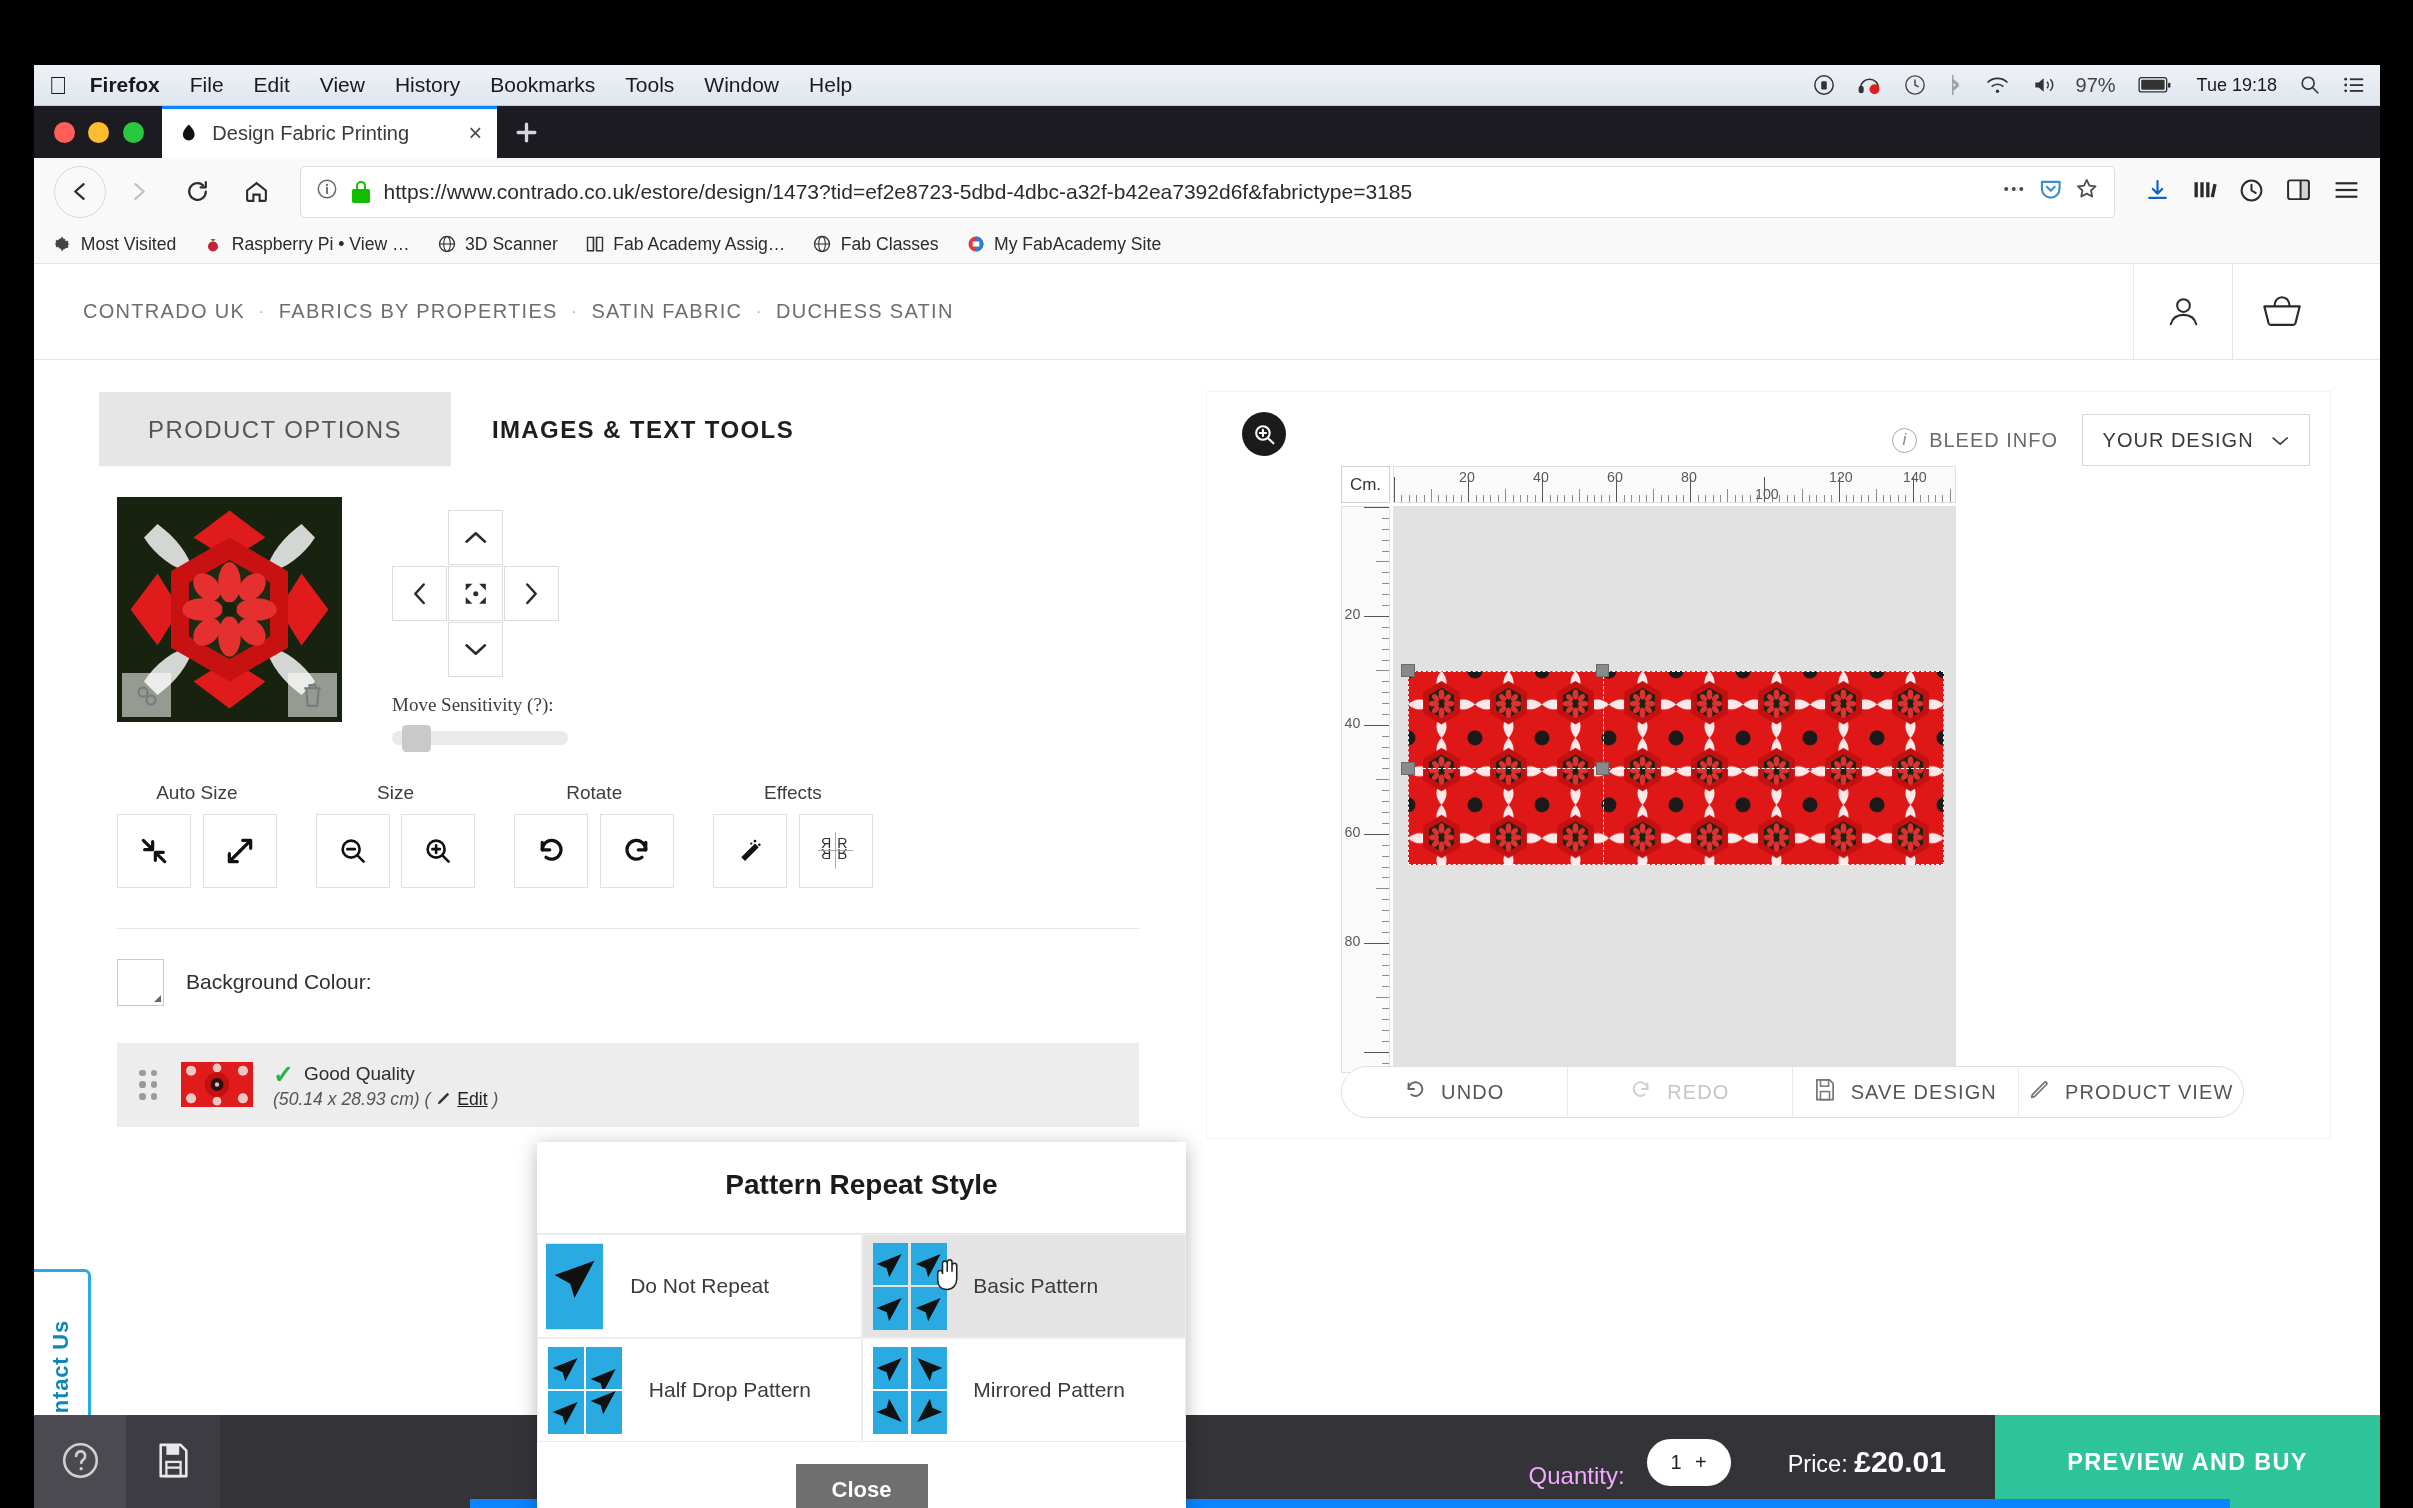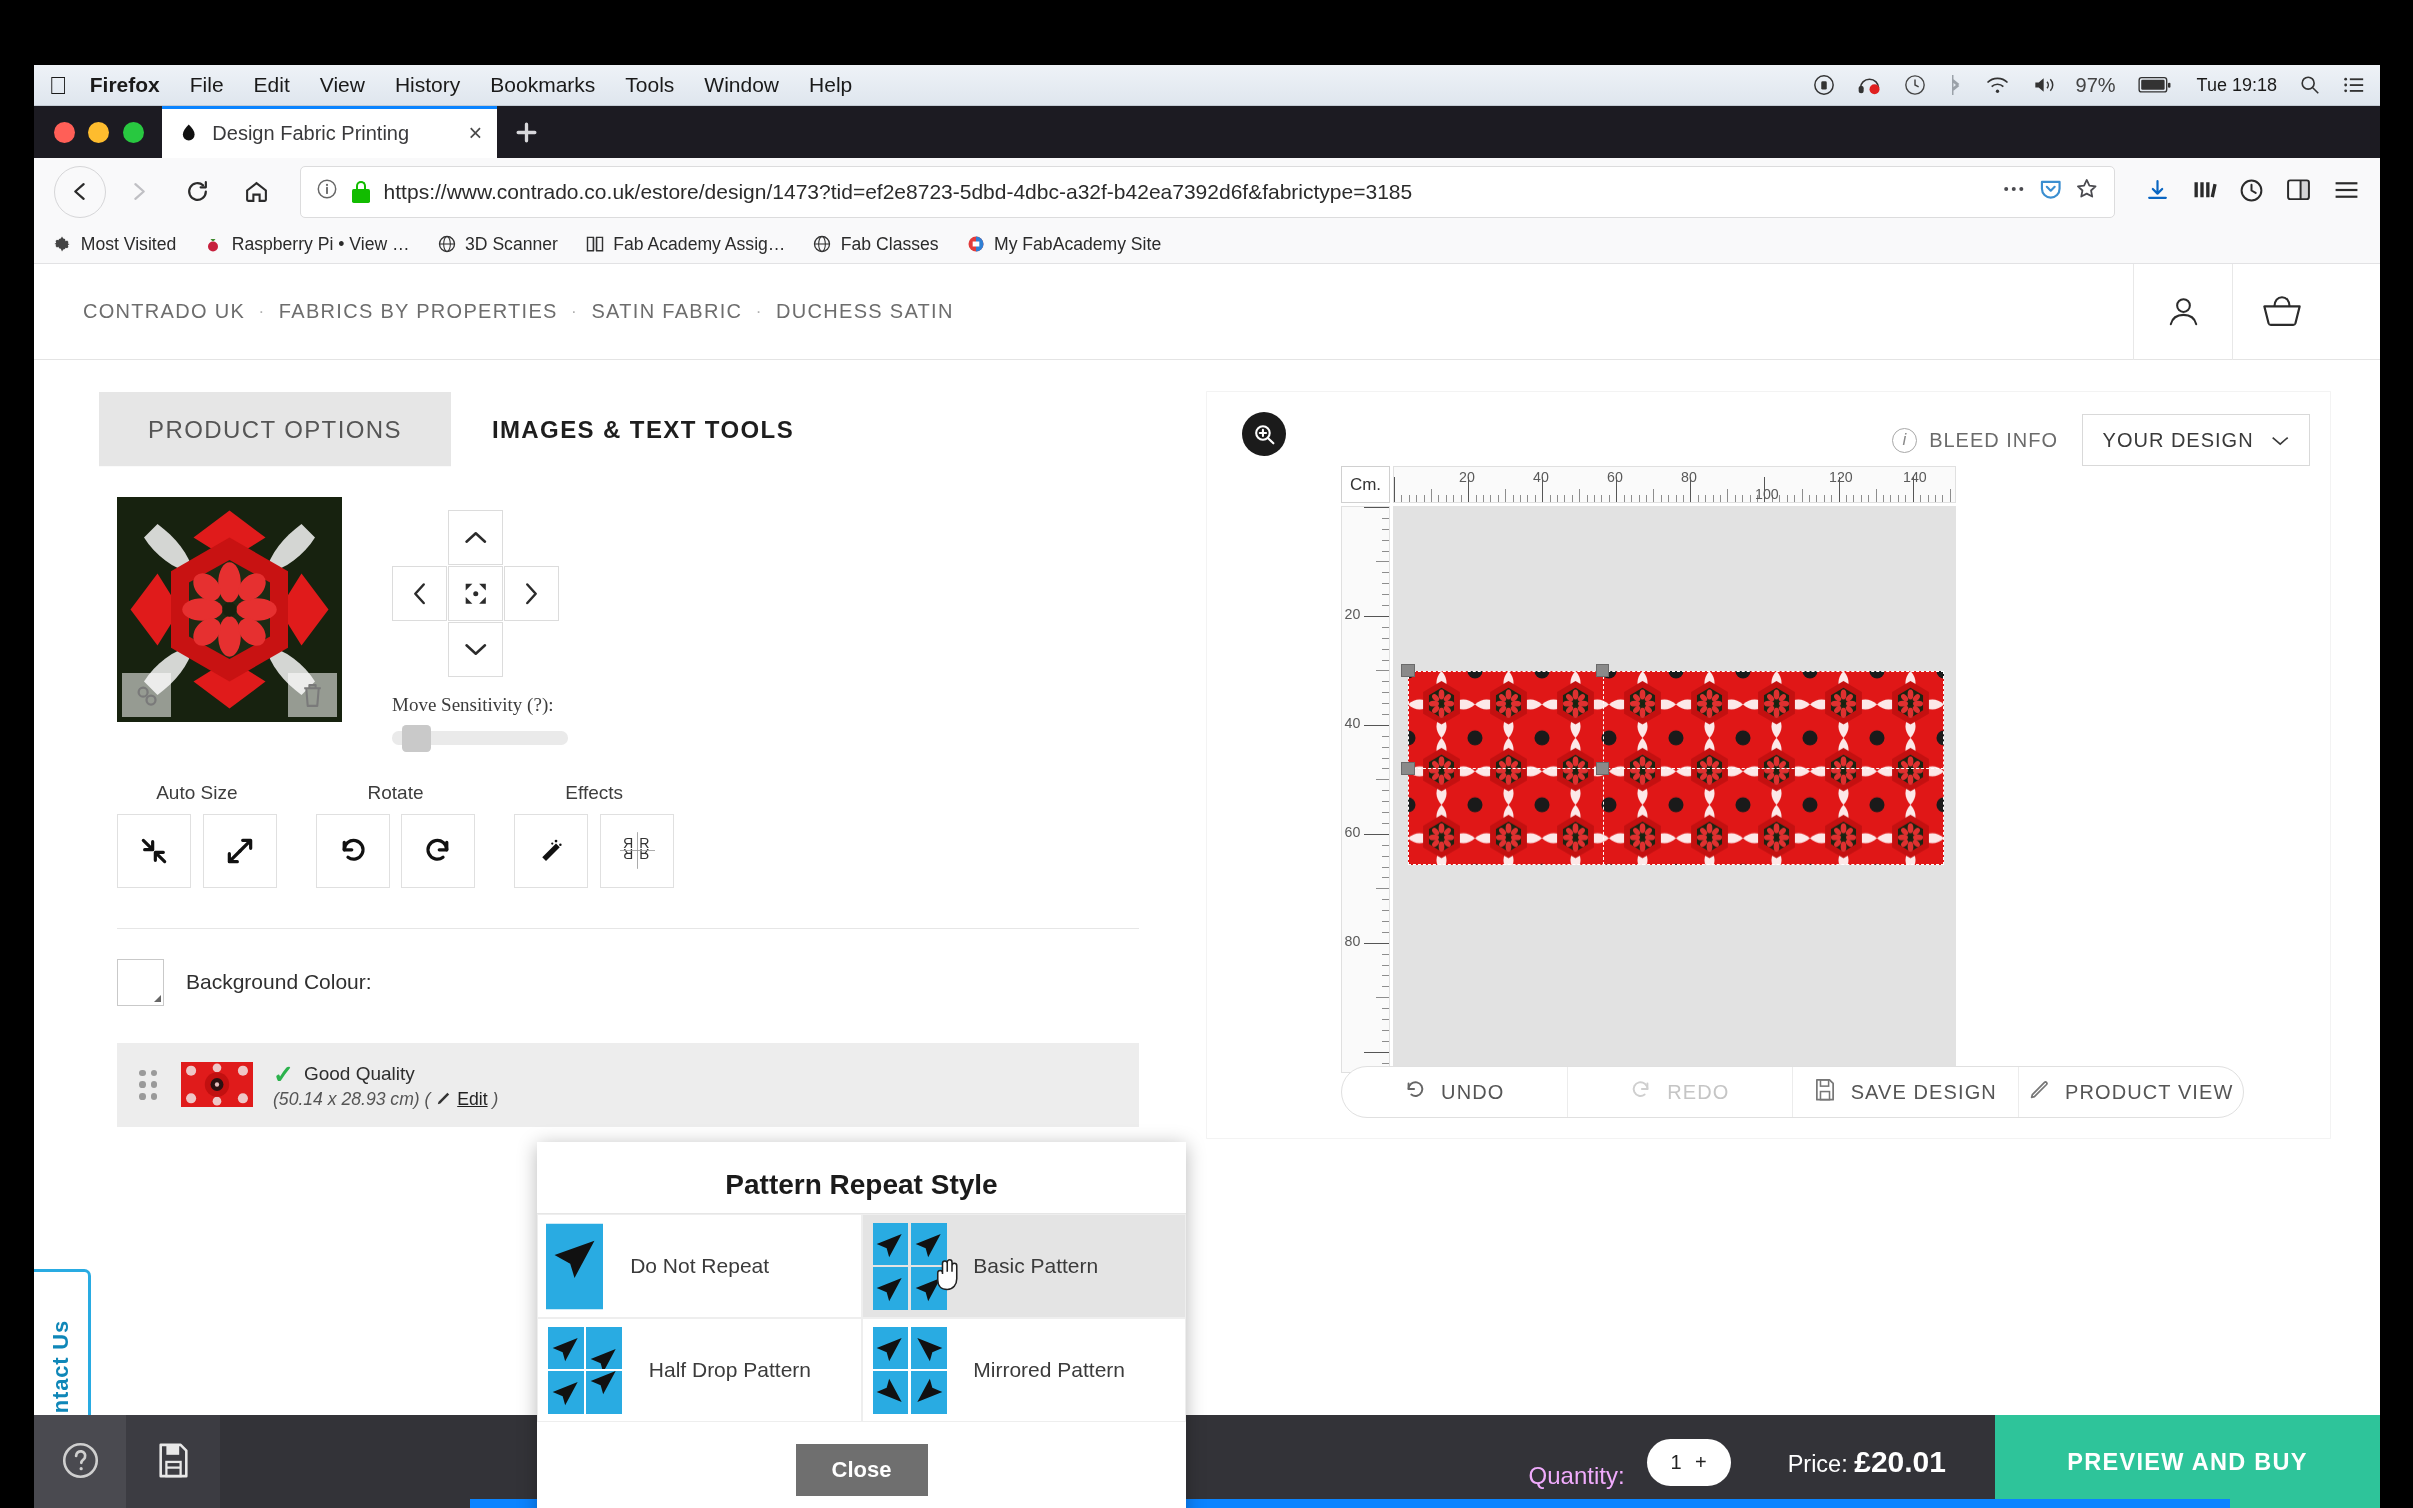--- a/index.html
+++ b/index.html
@@ -139,21 +139,21 @@
     display: flex; align-items: center; justify-content: center;
   }
   .contactus span { writing-mode: vertical-rl; transform: rotate(180deg);
                     font-size: 22px; font-weight: bold; color: #0f87b8; letter-spacing: 0.8px; }
 
   
   .modal {
     position: absolute; left: 503px; top: 878px; width: 649px; height: 402px;
     background: #fff; box-shadow: 0 2.5px 18.4px rgba(0,0,0,0.28); z-index: 40;
   }
-  .modal h3 { text-align: center; font-size: 28px; color: #1b1b1b; padding: 27px 0 12px; font-weight: bold; }
+  .modal h3 { text-align: center; font-size: 28px; color: #1b1b1b; padding: 27px 0 32px; font-weight: bold; }
   .modal .hr { border-top: 0.8px solid #e6e6e6; }
   .pgrid { display: grid; grid-template-columns: 1fr 1fr; }
   .pcell { display: flex; align-items: center; height: 104px; border: 0.8px solid #eee; }
   .pcell.sel { background: #e4e4e4; }
   .pcell .lbl { font-size: 21px; color: #3b3b3b; padding-left: 18.4px; }
   .ptile { width: 57px; height: 87px; margin: 8.4px; flex: 0 0 57px; }
   .ptile4 { width: 74px; height: 87px; margin: 8.4px 8.4px 8.4px 10px; flex: 0 0 74px;
             display: grid; grid-template-columns: 1fr 1fr; grid-template-rows: 1fr 1fr; gap: 2.5px; }
   .ptile4 > div { background: #29abe2; display: flex; align-items: center; justify-content: center; overflow: hidden; }
   .closebtn { display: block; margin: 22px auto 0; width: 132px; height: 52px; background: #6f6f6f;
@@ -616,20 +616,37 @@
                         <path d="M20 20l-7-7M13 19v-6h6"></path>
                       </g>
                     </svg>
                 </div>
                 <div class="tbtn">
                   <svg width="32" height="32" viewBox="0 0 24 24">
                       <g fill="none" stroke="#111" stroke-width="2.4" stroke-linecap="round" stroke-linejoin="round">
                         <path d="M20 4l-8 8M14 4h6v6"></path>
                         <path d="M4 20l8-8M10 20H4v-6"></path>
                       </g>
+                    </svg>
+                </div>
+              </div>
+            </div>
+            <div class="toolgrp">
+              <div class="glabel">Size</div>
+              <div class="toolbtns">
+                <div class="tbtn">
+                  <svg width="30" height="30" viewBox="0 0 24 24">
+                      <circle cx="10.5" cy="10.5" r="6.8" fill="none" stroke="#111" stroke-width="2.1"></circle>
+                      <path d="M7.5 10.5h6M15.5 15.5l5 5" stroke="#111" stroke-width="2.1" stroke-linecap="round"></path>
+                    </svg>
+                </div>
+                <div class="tbtn">
+                  <svg width="30" height="30" viewBox="0 0 24 24">
+                      <circle cx="10.5" cy="10.5" r="6.8" fill="none" stroke="#111" stroke-width="2.1"></circle>
+                      <path d="M7.5 10.5h6M10.5 7.5v6M15.5 15.5l5 5" stroke="#111" stroke-width="2.1" stroke-linecap="round"></path>
                     </svg>
                 </div>
               </div>
             </div>
             <div class="toolgrp">
               <div class="glabel">Rotate</div>
               <div class="toolbtns">
                 <div class="tbtn">
                   <svg width="30" height="30" viewBox="0 0 24 24">
                       <path d="M5 11a7.5 7.5 0 113 6" fill="none" stroke="#111" stroke-width="2.6" stroke-linecap="round"></path>

